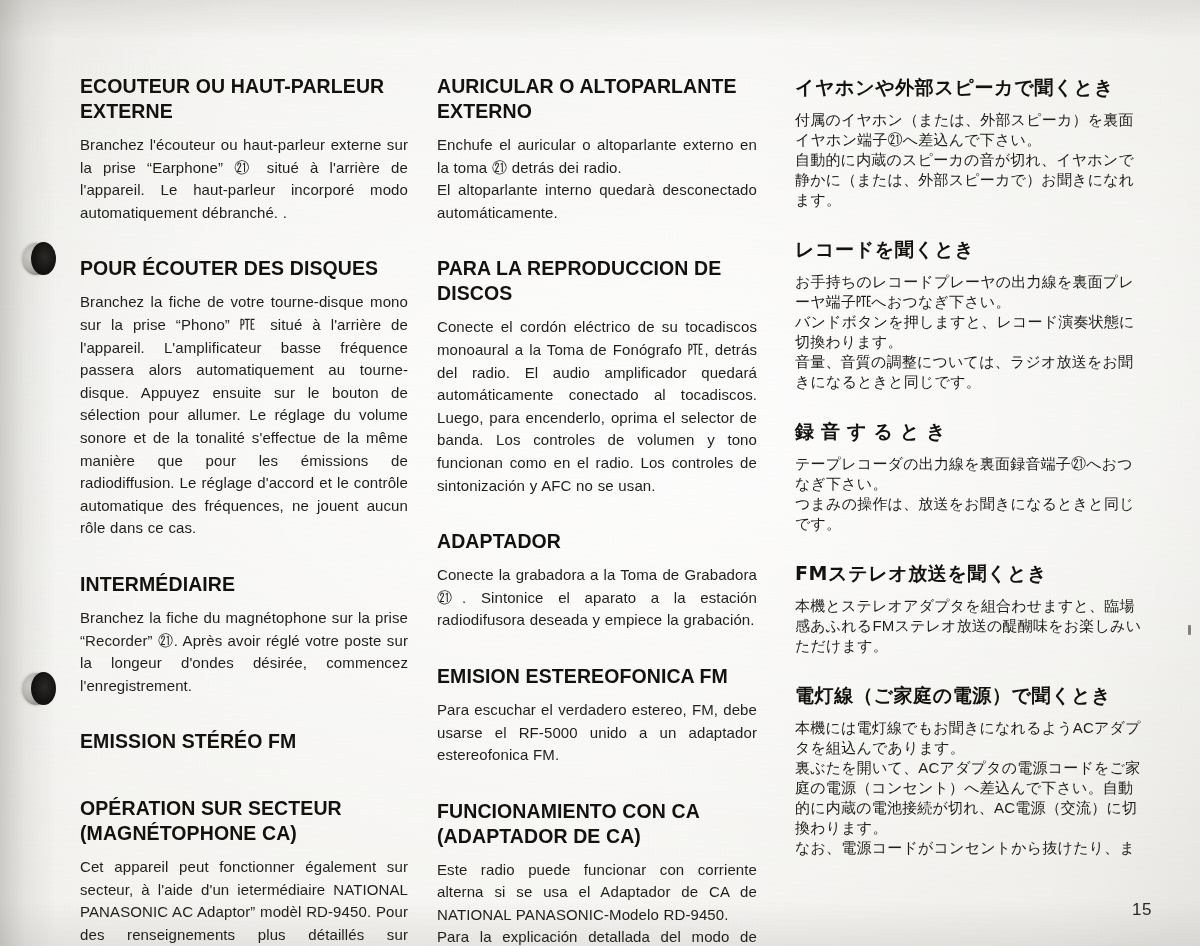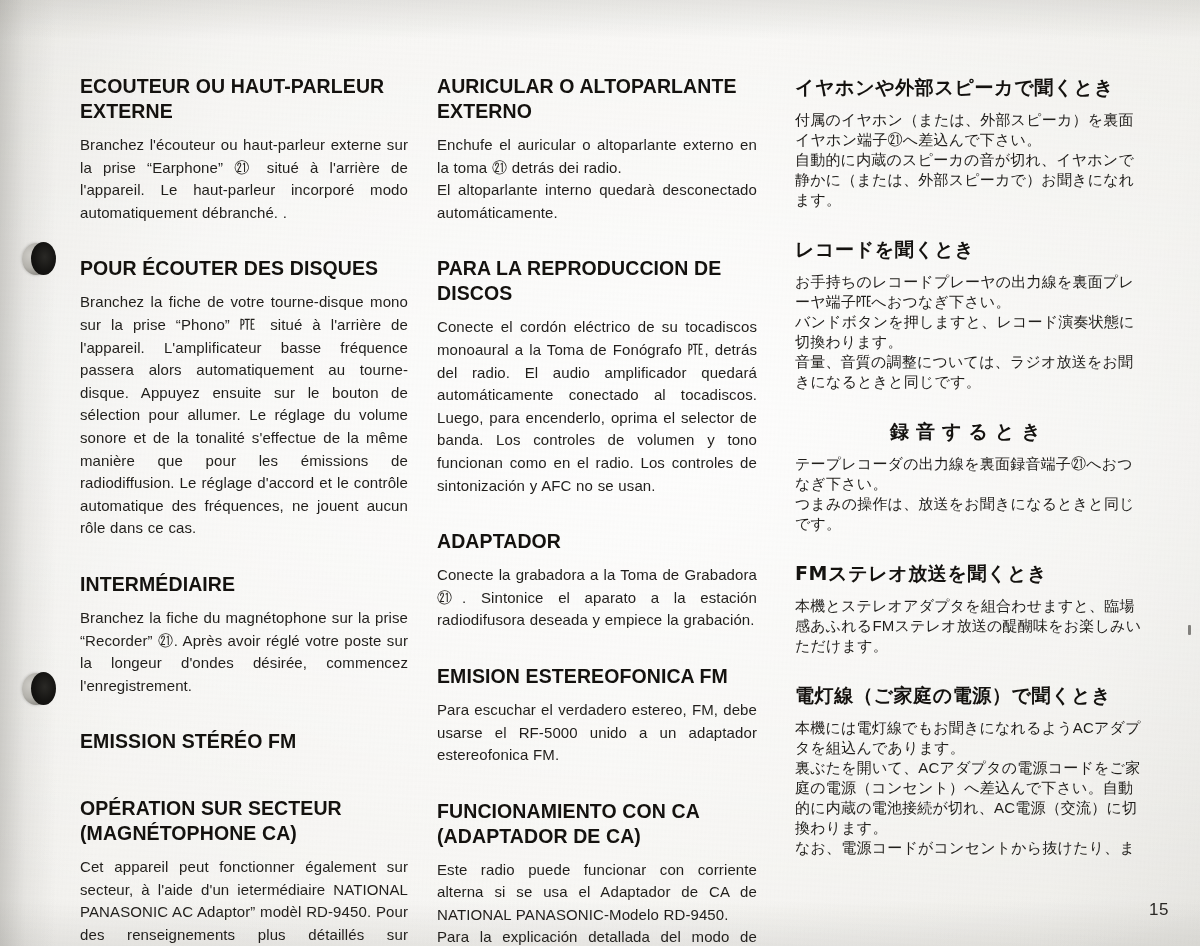--- a/index.html
+++ b/index.html
@@ -123,36 +123,36 @@
   }
 
   
   .jp h2.heading {
     font-family: "DejaVu Sans", "Liberation Sans", sans-serif;
     font-size: 19px;
     line-height: 26px;
     font-weight: bold;
     letter-spacing: .6px;
   }
-  .jp h2.heading.spaced { letter-spacing: 7px; text-align: center; }
+  .jp h2.heading.spaced { letter-spacing: 7px; }
   .jp p.body {
     margin: 0;
     font-family: Liberation Sans, sans-serif;
     font-size: 15px;
     line-height: 20px;
     color: #201e1b;
     letter-spacing: .2px;
     text-align: left;
   }
   .gap-m  { height: 26px; }
   .gap-l  { height: 32px; }
 
   .page-number {
     position: absolute;
-    right: 31px;
+    right: 48px;
     bottom: 26px;
     font-family: "Liberation Sans", sans-serif;
     font-size: 17px;
     color: #2a2825;
     letter-spacing: .5px;
   }
 
   
   .speck {
     position: absolute;

